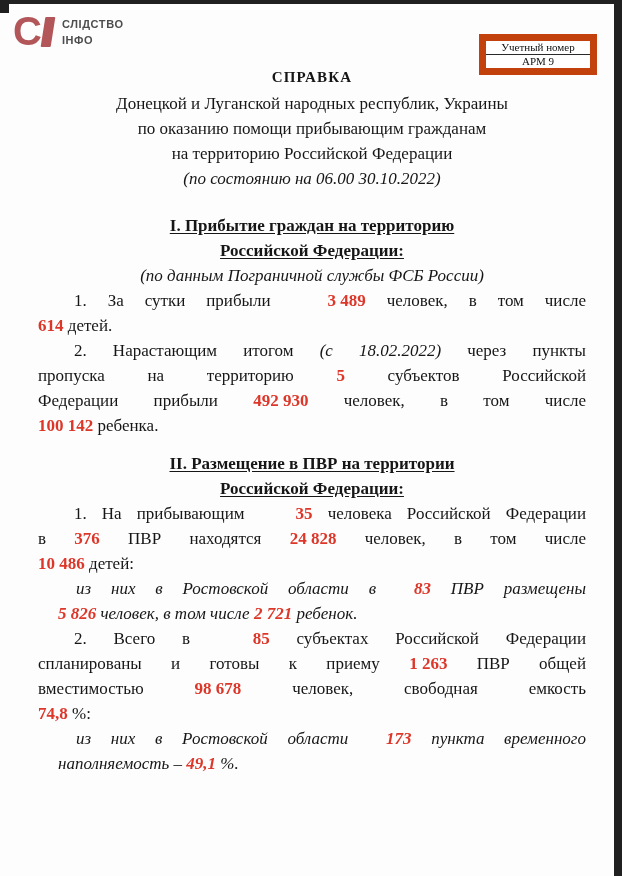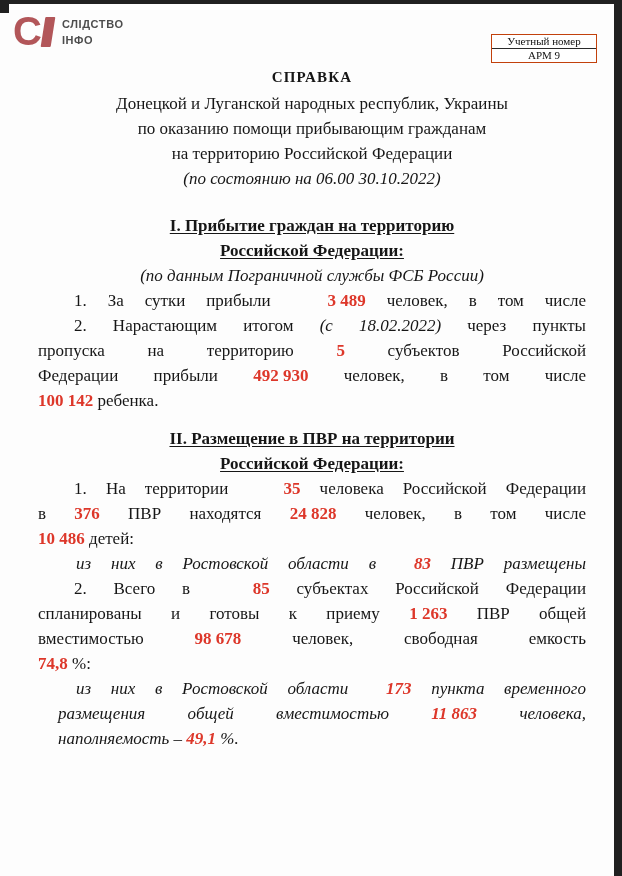--- a/index.html
+++ b/index.html
@@ -25,21 +25,21 @@
     background:var(--logo-red,#b25659); transform:skewX(-9deg); border-radius:1px;
   }
   .logo-text {
     font-family:"Liberation Sans", sans-serif; font-weight:700; font-size:11px; line-height:16px;
     color:var(--logo-gray,#4d4d4d); letter-spacing:0.6px; padding-top:2px;
   }
 
   
   .regnum {
     position:absolute; top:34px; right:25px; width:104px;
-    border:1px solid #c2410c; background:#fff;
+    border:7px solid #c2410c; background:#fff;
     font-size:11px; line-height:13px; text-align:center; color:#111;
   }
   .regnum-row { padding:0 2px; }
   .regnum-row + .regnum-row { border-top:1px solid #2a2a2a; }
 
   
   .content { position:absolute; top:64px; left:38px; width:548px; font-size:17px; line-height:25px; }
   .title { font-size:15px; font-weight:bold; text-align:center; letter-spacing:1.2px; line-height:27px; }
   .center { text-align:center; }
   .it { font-style:italic; }
@@ -93,50 +93,51 @@
     <div class="gap-lg"></div>
 
     <div class="sec-head">
       <div class="hl"><span class="hu">I. Прибытие граждан на территорию</span></div>
       <div class="hl"><span class="hu">Российской Федерации:</span></div>
     </div>
     <div class="center it">(по данным Пограничной службы ФСБ России)</div>
     <div>
         <div class="para body">
           <div class="line first"><span class="b">1. За сутки прибыли </span><span class="r">3 489</span><span> человек, в том числе</span></div>
+          <div class="line last"><span class="r">614</span><span> детей.</span></div>
         </div>
         <div class="para body">
           <div class="line first"><span class="b">2. Нарастающим итогом </span><span class="b i">(с 18.02.2022)</span><span> через пункты</span></div>
           <div class="line"><span>пропуска на территорию </span><span class="r">5</span><span> субъектов Российской</span></div>
           <div class="line"><span>Федерации </span><span class="b">прибыли </span><span class="r">492 930</span><span> человек, в том числе</span></div>
           <div class="line last"><span class="r">100 142</span><span> ребенка.</span></div>
         </div>
       </div>
 
     <div class="gap-md"></div>
 
     <div class="sec-head">
       <div class="hl"><span class="hu">II. Размещение в ПВР на территории</span></div>
       <div class="hl"><span class="hu">Российской Федерации:</span></div>
     </div>
     <div>
         <div class="para body">
-          <div class="line first"><span class="b">1. </span><span>На территории </span><span class="r">35</span><span> человека Российской Федерации</span></div>
+          <div class="line first"><span class="b">1. </span><span>На прибывающим </span><span class="r">35</span><span> человека Российской Федерации</span></div>
           <div class="line"><span class="b">в </span><span class="r">376</span><span class="b"> ПВР находятся </span><span class="r">24 828</span><span class="b"> человек, в том числе</span></div>
           <div class="line last"><span class="r">10 486</span><span class="b"> детей</span><span>:</span></div>
         </div>
         <div class="para note">
           <div class="line first"><span>из них в Ростовской области в </span><span class="r">83</span><span> ПВР размещены</span></div>
+          <div class="line last"><span class="r">5 826</span><span> человек, в том числе </span><span class="r">2 721</span><span> ребенок.</span></div>
         </div>
         <div class="para body">
           <div class="line first"><span class="b">2. </span><span>Всего в </span><span class="r">85</span><span> субъектах Российской Федерации</span></div>
           <div class="line"><span>спланированы и </span><span class="b">готовы к приему </span><span class="r">1 263</span><span class="b"> ПВР общей</span></div>
           <div class="line"><span class="b">вместимостью </span><span class="r">98 678</span><span class="b"> человек</span><span>, свободная емкость</span></div>
           <div class="line last"><span class="r">74,8</span><span> %:</span></div>
         </div>
         <div class="para note">
           <div class="line first"><span>из них в Ростовской области </span><span class="r">173</span><span> пункта временного</span></div>
-          <div class="line"><span>размещения общей вместимостью </span><span class="r">11 863</span><span> человека,</span></div>
           <div class="line last"><span>наполняемость – </span><span class="r">49,1</span><span> %.</span></div>
         </div>
       </div>
   </div>
 </div>
 
 </body></html>

